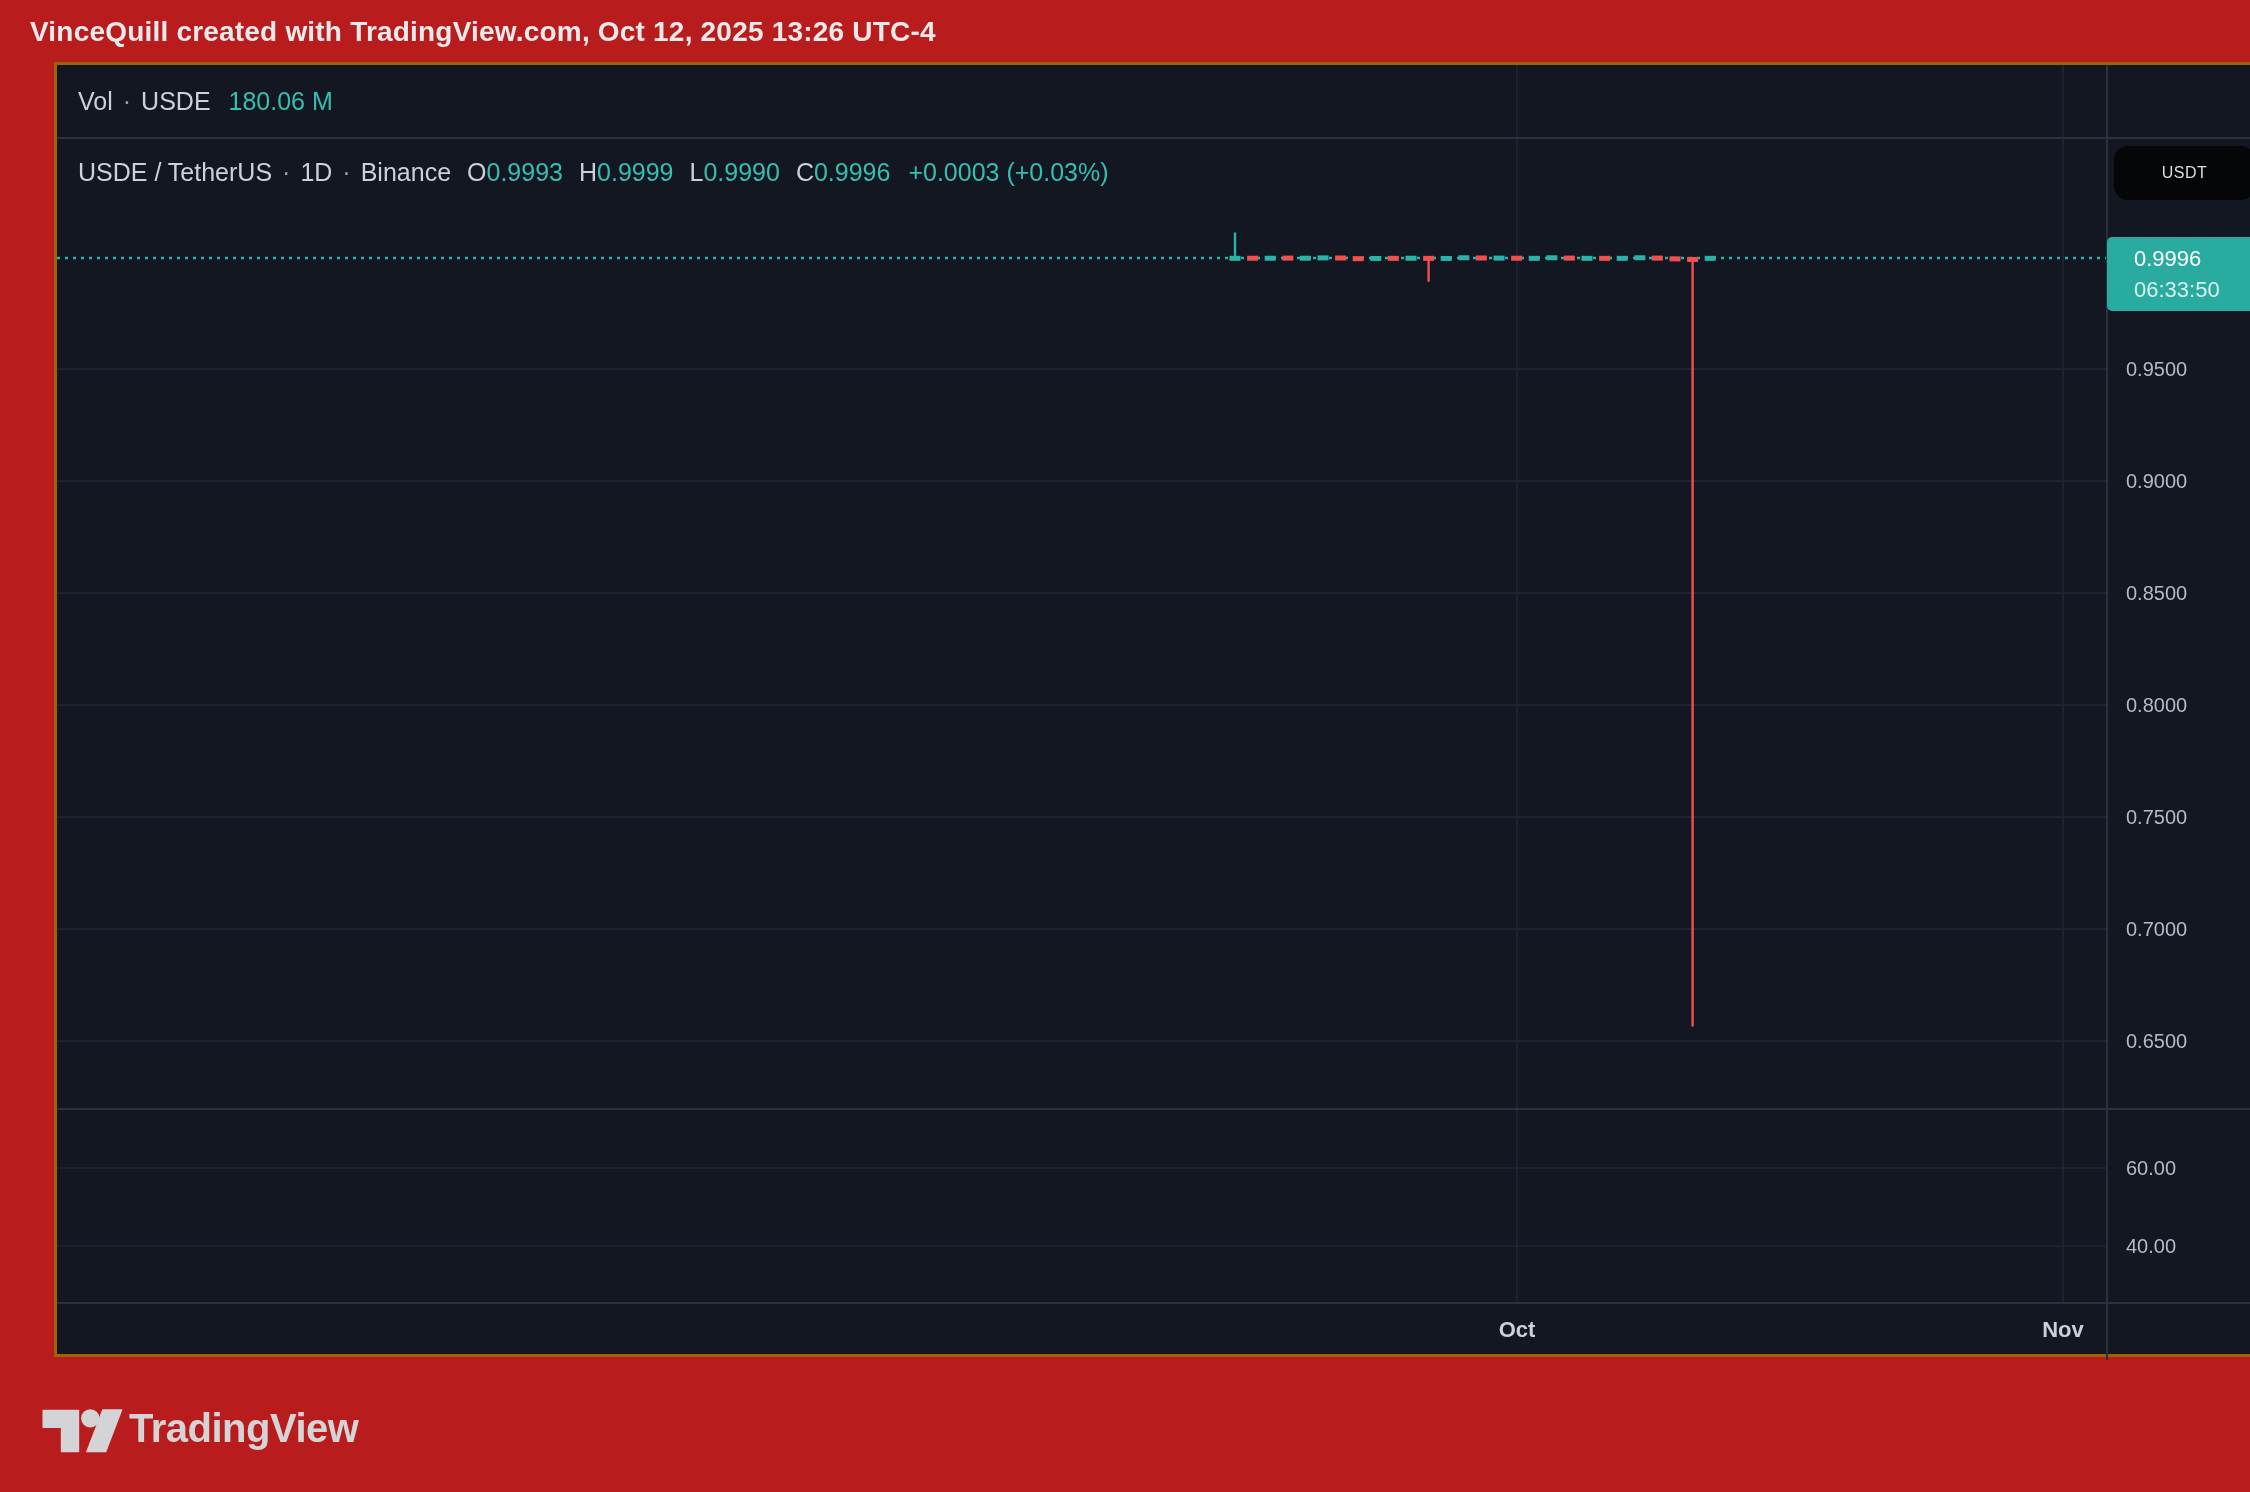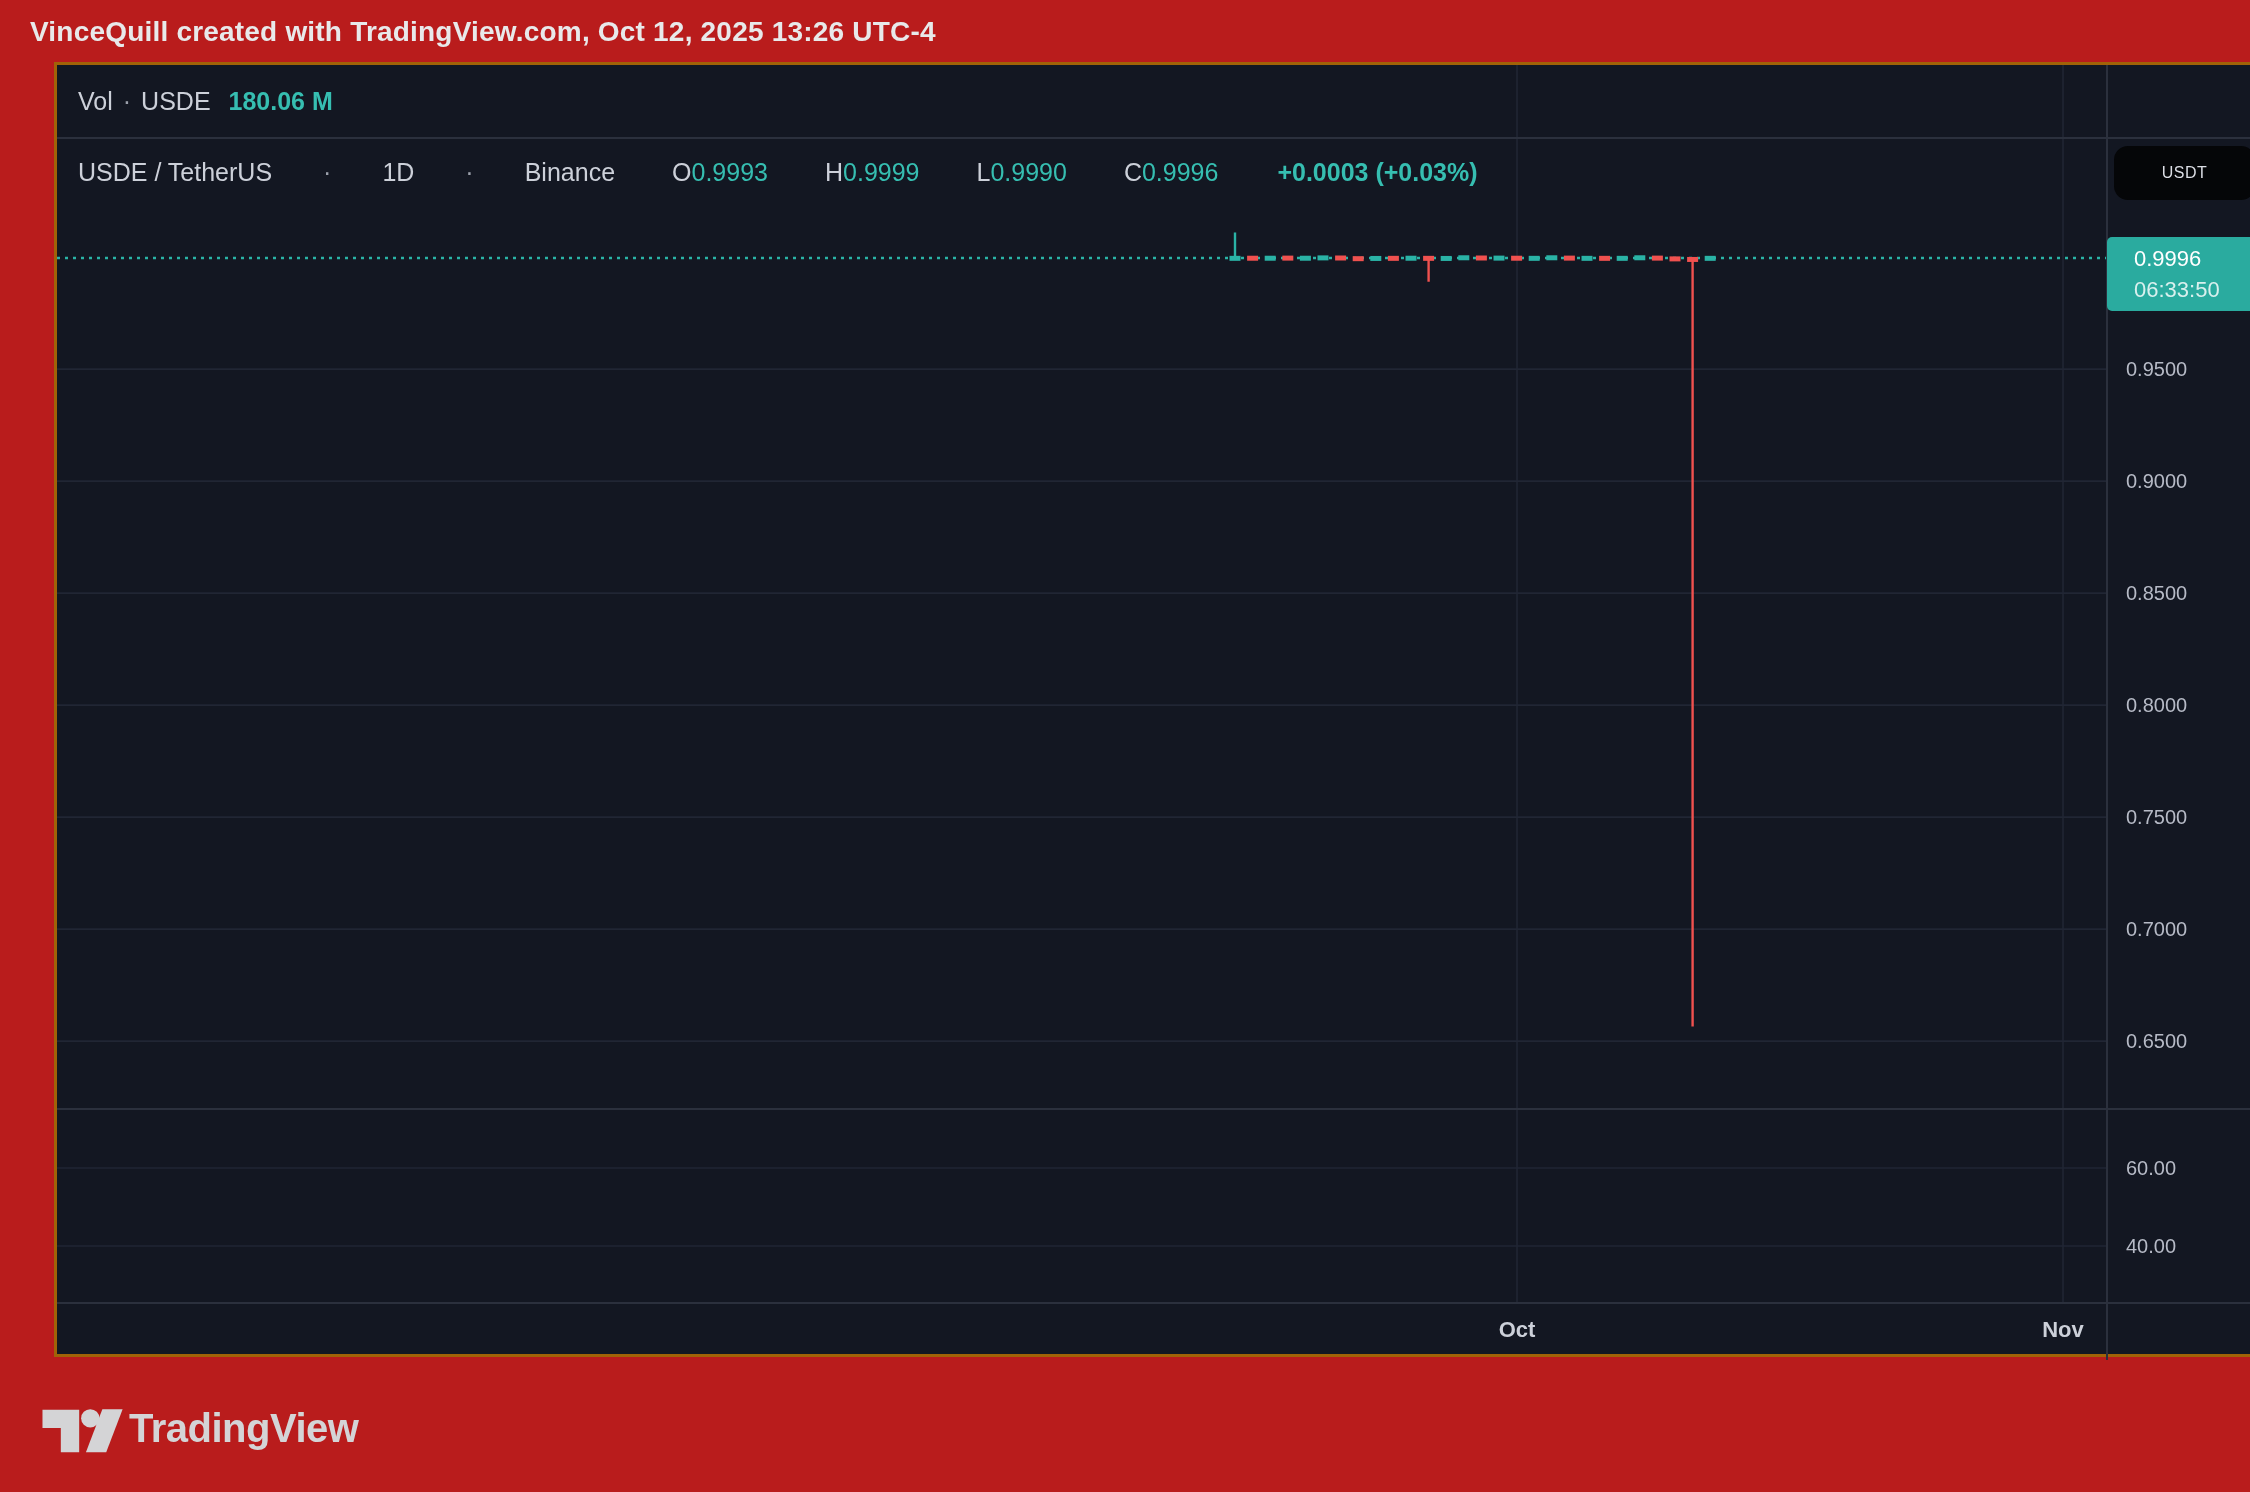--- a/index.html
+++ b/index.html
@@ -7,25 +7,25 @@
         font-family:"Liberation Sans",sans-serif;-webkit-font-smoothing:antialiased;}
   .title{position:absolute;left:30px;top:16px;font-size:28px;font-weight:600;color:#e8e9ea;letter-spacing:.2px;}
   .chart{position:absolute;left:22px;top:62px;width:2206px;height:1295px;background:#131722;
          border:3px solid #a16207;box-sizing:border-box;margin-left:32px;}
   .canvas{position:absolute;left:0;top:0;width:2206px;height:1295px;}
   .divider{position:absolute;background:#2b303d;}
   .divider.h{left:0;width:2206px;height:2px;}
   .divider.v{top:0;width:2px;height:1295px;}
   .legend{position:absolute;display:flex;align-items:center;white-space:nowrap;z-index:4;}
   .vol-legend{left:21px;top:0;height:72px;font-size:25px;}
-  .sym-legend{left:21px;top:88px;height:38px;font-size:25px;gap:41px;}
+  .sym-legend{left:21px;top:88px;height:38px;font-size:25px;}
   .t-gray{color:#ccd0d9;}
   .t-teal{color:#36beb1;}
   .sep{margin:0 10px;color:#9ba0ab;}
-  .gapL{margin-left:18px;font-weight:bold;}
+  .gapL{margin-left:18px;}
   .gapS{margin-left:26px;}
   .ohlc-g{display:flex;margin-left:16px;}
   .usdt-badge{position:absolute;left:2057px;top:81px;width:141px;height:54px;border-radius:14px;
               background:#050608;color:#dcdee5;font-size:16px;font-weight:500;display:flex;
               align-items:center;justify-content:center;z-index:5;letter-spacing:.5px;}
   .price-label{position:absolute;left:2050px;top:172px;width:152px;height:74px;border-radius:5px;
                background:#2aab9f;color:#ffffff;font-size:22px;z-index:5;box-sizing:border-box;
                display:flex;flex-direction:column;justify-content:center;padding-left:27px;line-height:1.42;}
   .price-label .countdown{color:rgba(255,255,255,.82);}
   .right-axis{position:absolute;left:2049px;top:0;width:157px;height:1237px;z-index:3;}

